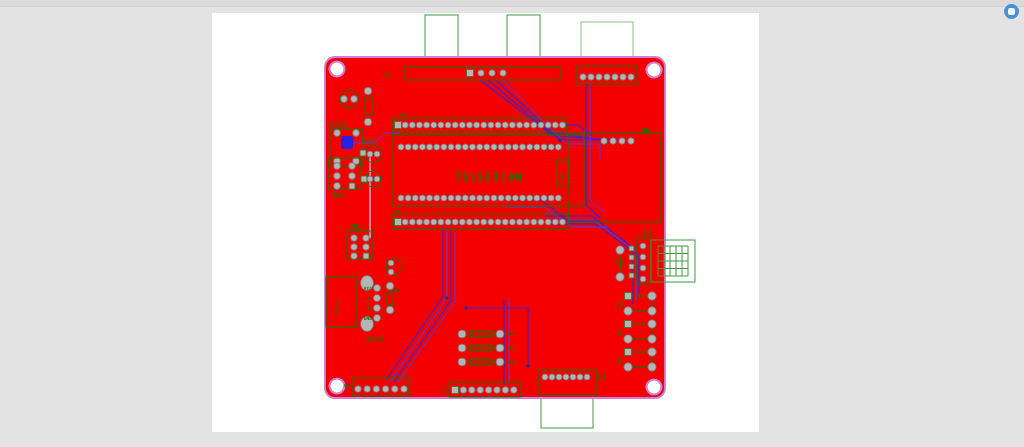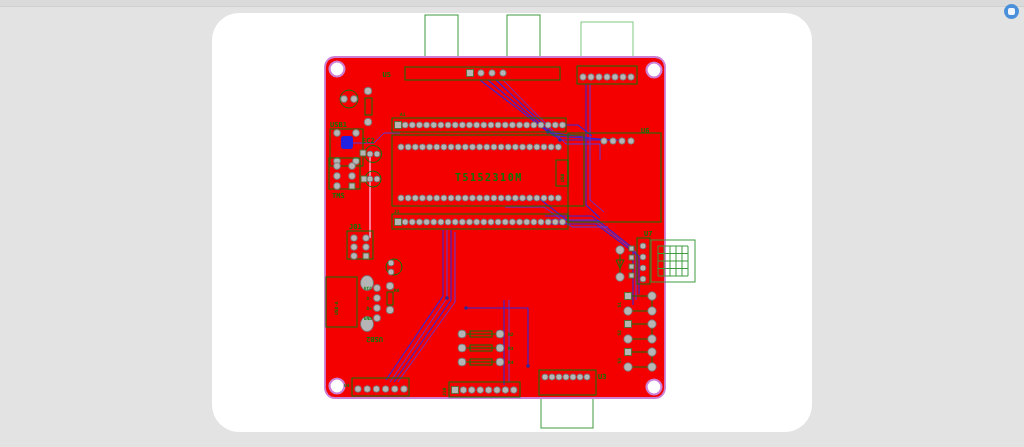--- a/index.html
+++ b/index.html
@@ -2,21 +2,21 @@
 <html><head>
 <meta charset="utf-8">
 <style>
   html,body{margin:0;padding:0;}
   #app{position:relative;width:1024px;height:447px;background:#e3e3e3;overflow:hidden;
        font-family:"Liberation Sans",sans-serif;}
   #topstrip{position:absolute;left:0;top:0;width:1024px;height:6px;background:#dadada;border-bottom:1px solid #d0d0d0;}
   #badge{position:absolute;right:5px;top:4px;width:15px;height:15px;border-radius:50%;
          background:#4a8fd9;display:flex;align-items:center;justify-content:center;cursor:pointer;}
   #badge .glyph{width:7px;height:7px;background:#ffffff;border-radius:2px;opacity:.92;}
-  #canvas{position:absolute;left:212px;top:13px;width:600px;height:419px;background:#ffffff;border-radius:27px;}
+  #canvas{position:absolute;left:212px;top:13px;width:547px;height:419px;background:#ffffff;}
   svg{display:block;}
   .pad{fill:#b5b5b5;stroke:#6e6e6e;stroke-width:.8;}
   .padsq{fill:#b5b5b5;stroke:#556b2f;stroke-width:.9;}
   .silk{stroke:#0a7a0a;fill:none;stroke-width:1;}
   .silk2{stroke:#7ec87e;fill:none;stroke-width:1;}
   .offb{stroke:#3f9b3f;fill:none;stroke-width:1;}
   .silktxt{fill:#0a7a0a;font:bold 7px "DejaVu Sans Mono",monospace;}
   .tiny{fill:#0a7a0a;font:bold 4.5px "DejaVu Sans Mono",monospace;}
   .ictxt{fill:#0a7a0a;font:bold 10px "DejaVu Sans Mono",monospace;letter-spacing:1.5px;}
   .trace{stroke:#3526d9;fill:none;stroke-width:1.1;}

